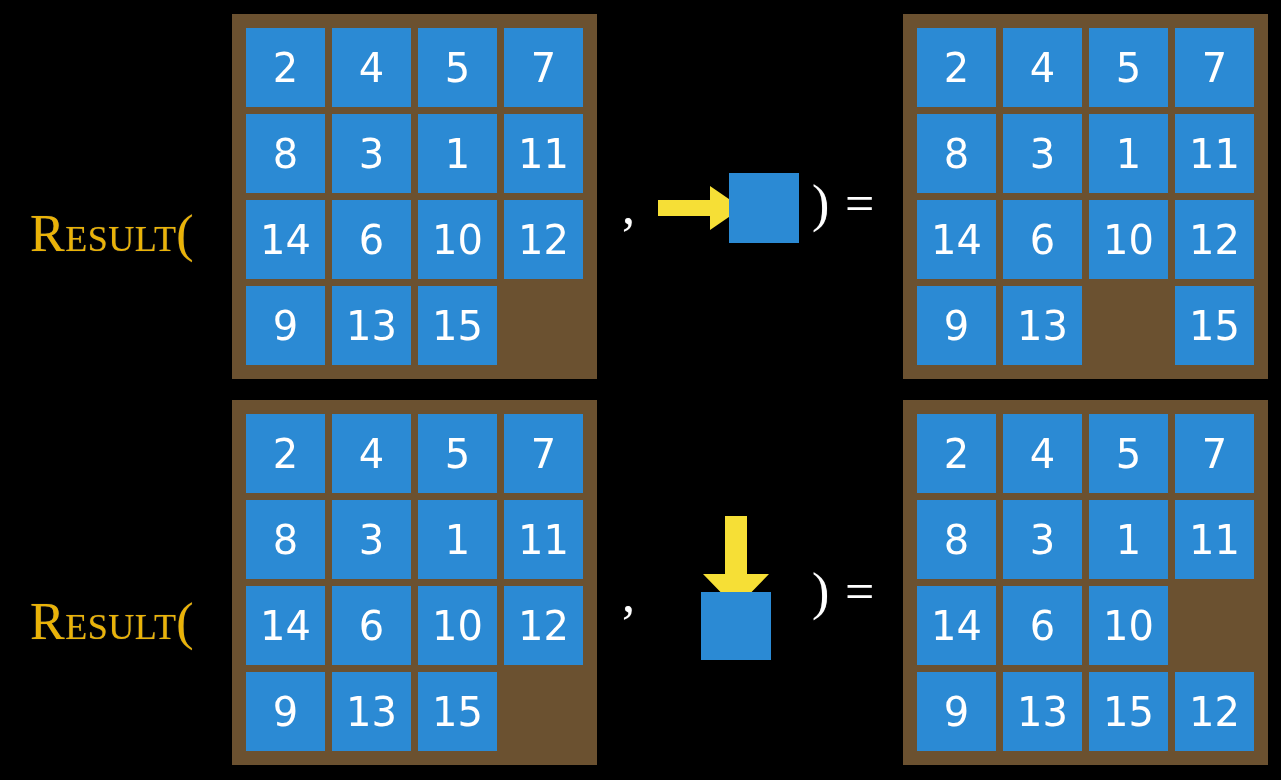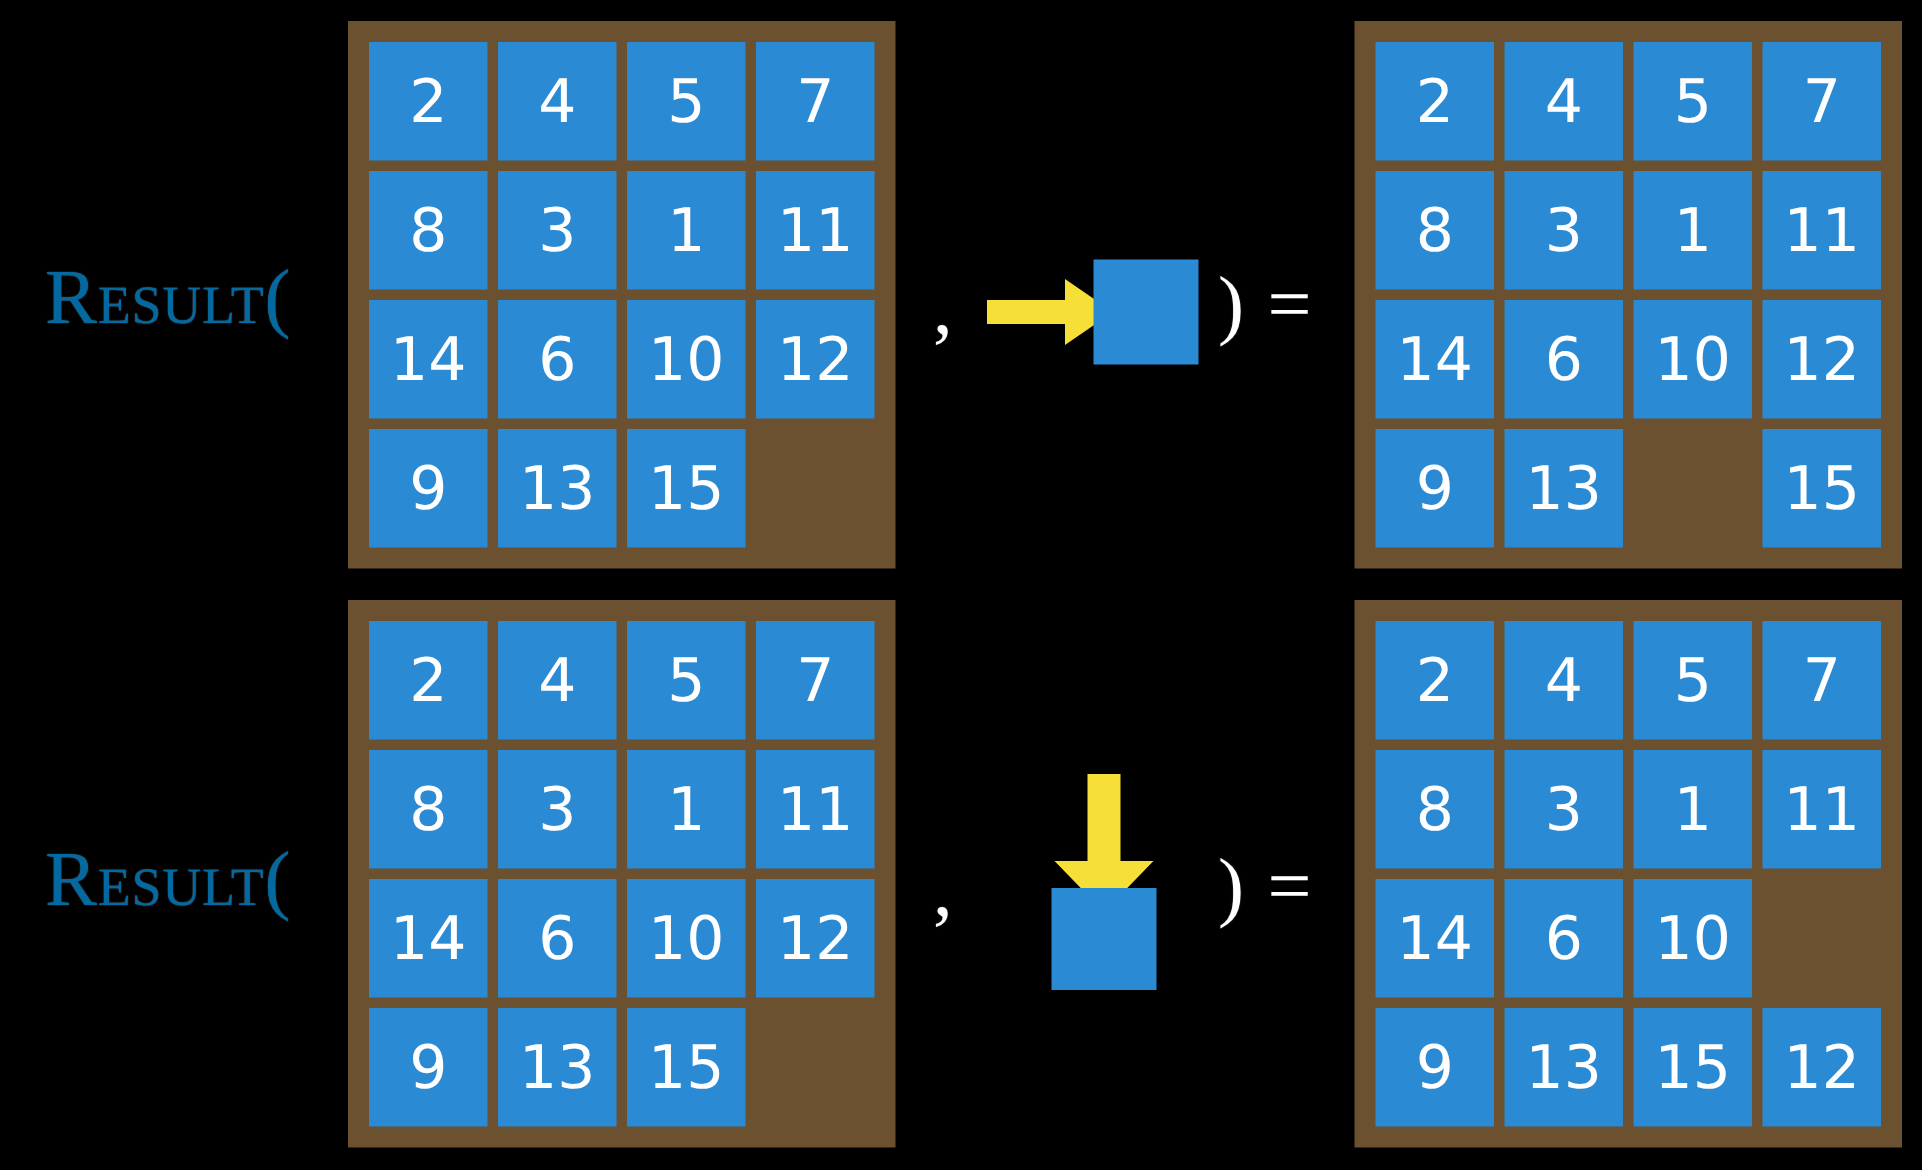--- a/index.html
+++ b/index.html
@@ -16,28 +16,29 @@
   #stage {
     position: relative;
     width: 1281px;
     height: 780px;
     background: #000000;
   }
 
   
   .result-label {
     position: absolute;
-    color: #0369a1;
+    color: #eab308;
     font-family: "Liberation Serif", serif;
     font-variant: small-caps;
     font-size: 52px;
     line-height: 1;
     letter-spacing: 0.5px;
     white-space: nowrap;
     text-shadow: 0 0 1px rgba(255,255,255,0.35);
+    margin-top: 35px;
   }
 
   
   .board {
     position: absolute;
     background: #6b5130;
     box-sizing: border-box;
     padding: 14px;
     display: grid;
     grid-template-columns: repeat(4, 79px);

